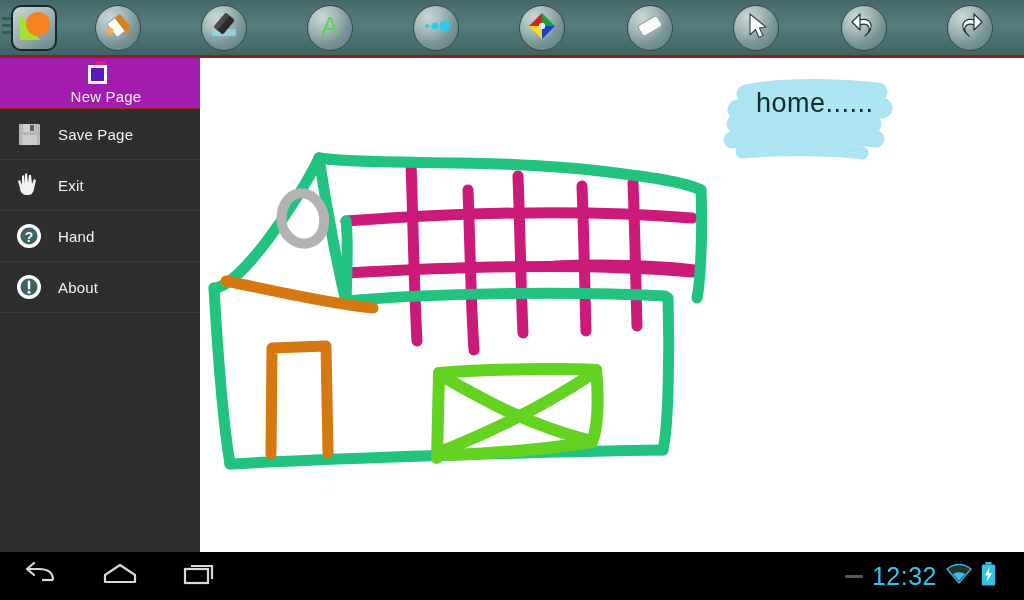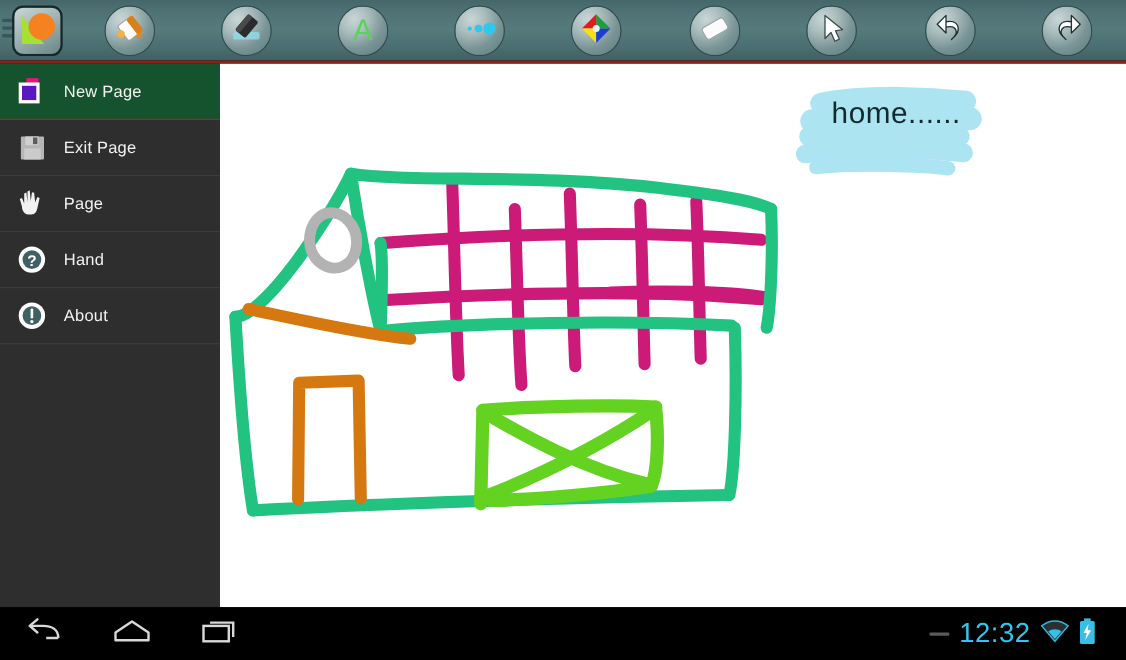--- a/index.html
+++ b/index.html
@@ -47,21 +47,21 @@
 
   
   #sidebar {
     position: absolute; left: 0; top: 58px; width: 200px; height: 494px;
     background: #2e2e2e;
   }
   .menu-item {
     position: relative; height: 51px; display: flex; align-items: center;
     border-bottom: 1px solid #3d3d3d; padding-left: 12px;
   }
-  .menu-item.active { background: #14532d; border-bottom-color: #a3281a; }
+  .menu-item.active { background: #a21caf; border-bottom-color: #a3281a; flex-direction: column; }
   .menu-icon {
     width: 34px; height: 30px; margin-right: 12px;
     display: flex; align-items: center; justify-content: center; position: relative;
   }
   .menu-label { color: #f2f2f2; font-size: 15px; letter-spacing: .2px; }
 
   
   #canvas {
     position: absolute; left: 200px; top: 58px; width: 824px; height: 494px;
     background: #ffffff; overflow: hidden;
@@ -245,31 +245,31 @@
 
     <div class="menu-item">
       <span class="menu-icon">
         <svg width="23" height="23" viewBox="0 0 23 23">
           <rect x="1" y="1" width="21" height="21" rx="1" fill="#b6b6b6"></rect>
           <rect x="5" y="1" width="12" height="8" fill="#cfcfcf"></rect>
           <rect x="12" y="2" width="4" height="6" fill="#5d5d5d"></rect>
           <rect x="4" y="12" width="15" height="10" fill="#cbcbcb"></rect>
         </svg>
       </span>
-      <span class="menu-label">Exit Page</span>
+      <span class="menu-label">Save Page</span>
     </div>
 
     <div class="menu-item">
       <span class="menu-icon">
         <svg width="26" height="26" viewBox="0 0 26 26">
           <path d="M4 16 l-2-7 2-1 2 5 0-9 2-1 1 9 0-10 2-1 1 10 1-8 2 0 1 9 2-5 2 1 -2 9
                    c-1 5 -3 6 -7 6 c-4 0 -6 -2 -7 -6 z" fill="#f2f2f2"></path>
         </svg>
       </span>
-      <span class="menu-label">Page</span>
+      <span class="menu-label">Exit</span>
     </div>
 
 
     <div class="menu-item">
       <span class="menu-icon">
         <svg width="26" height="26" viewBox="0 0 26 26">
           <circle cx="13" cy="13" r="12" fill="#ffffff"></circle>
           <circle cx="13" cy="13" r="8.5" fill="#3e6264"></circle>
           <text x="13" y="18.5" font-family="Liberation Sans, sans-serif" font-size="14" font-weight="bold" text-anchor="middle" fill="#ffffff">?</text>
         </svg>

